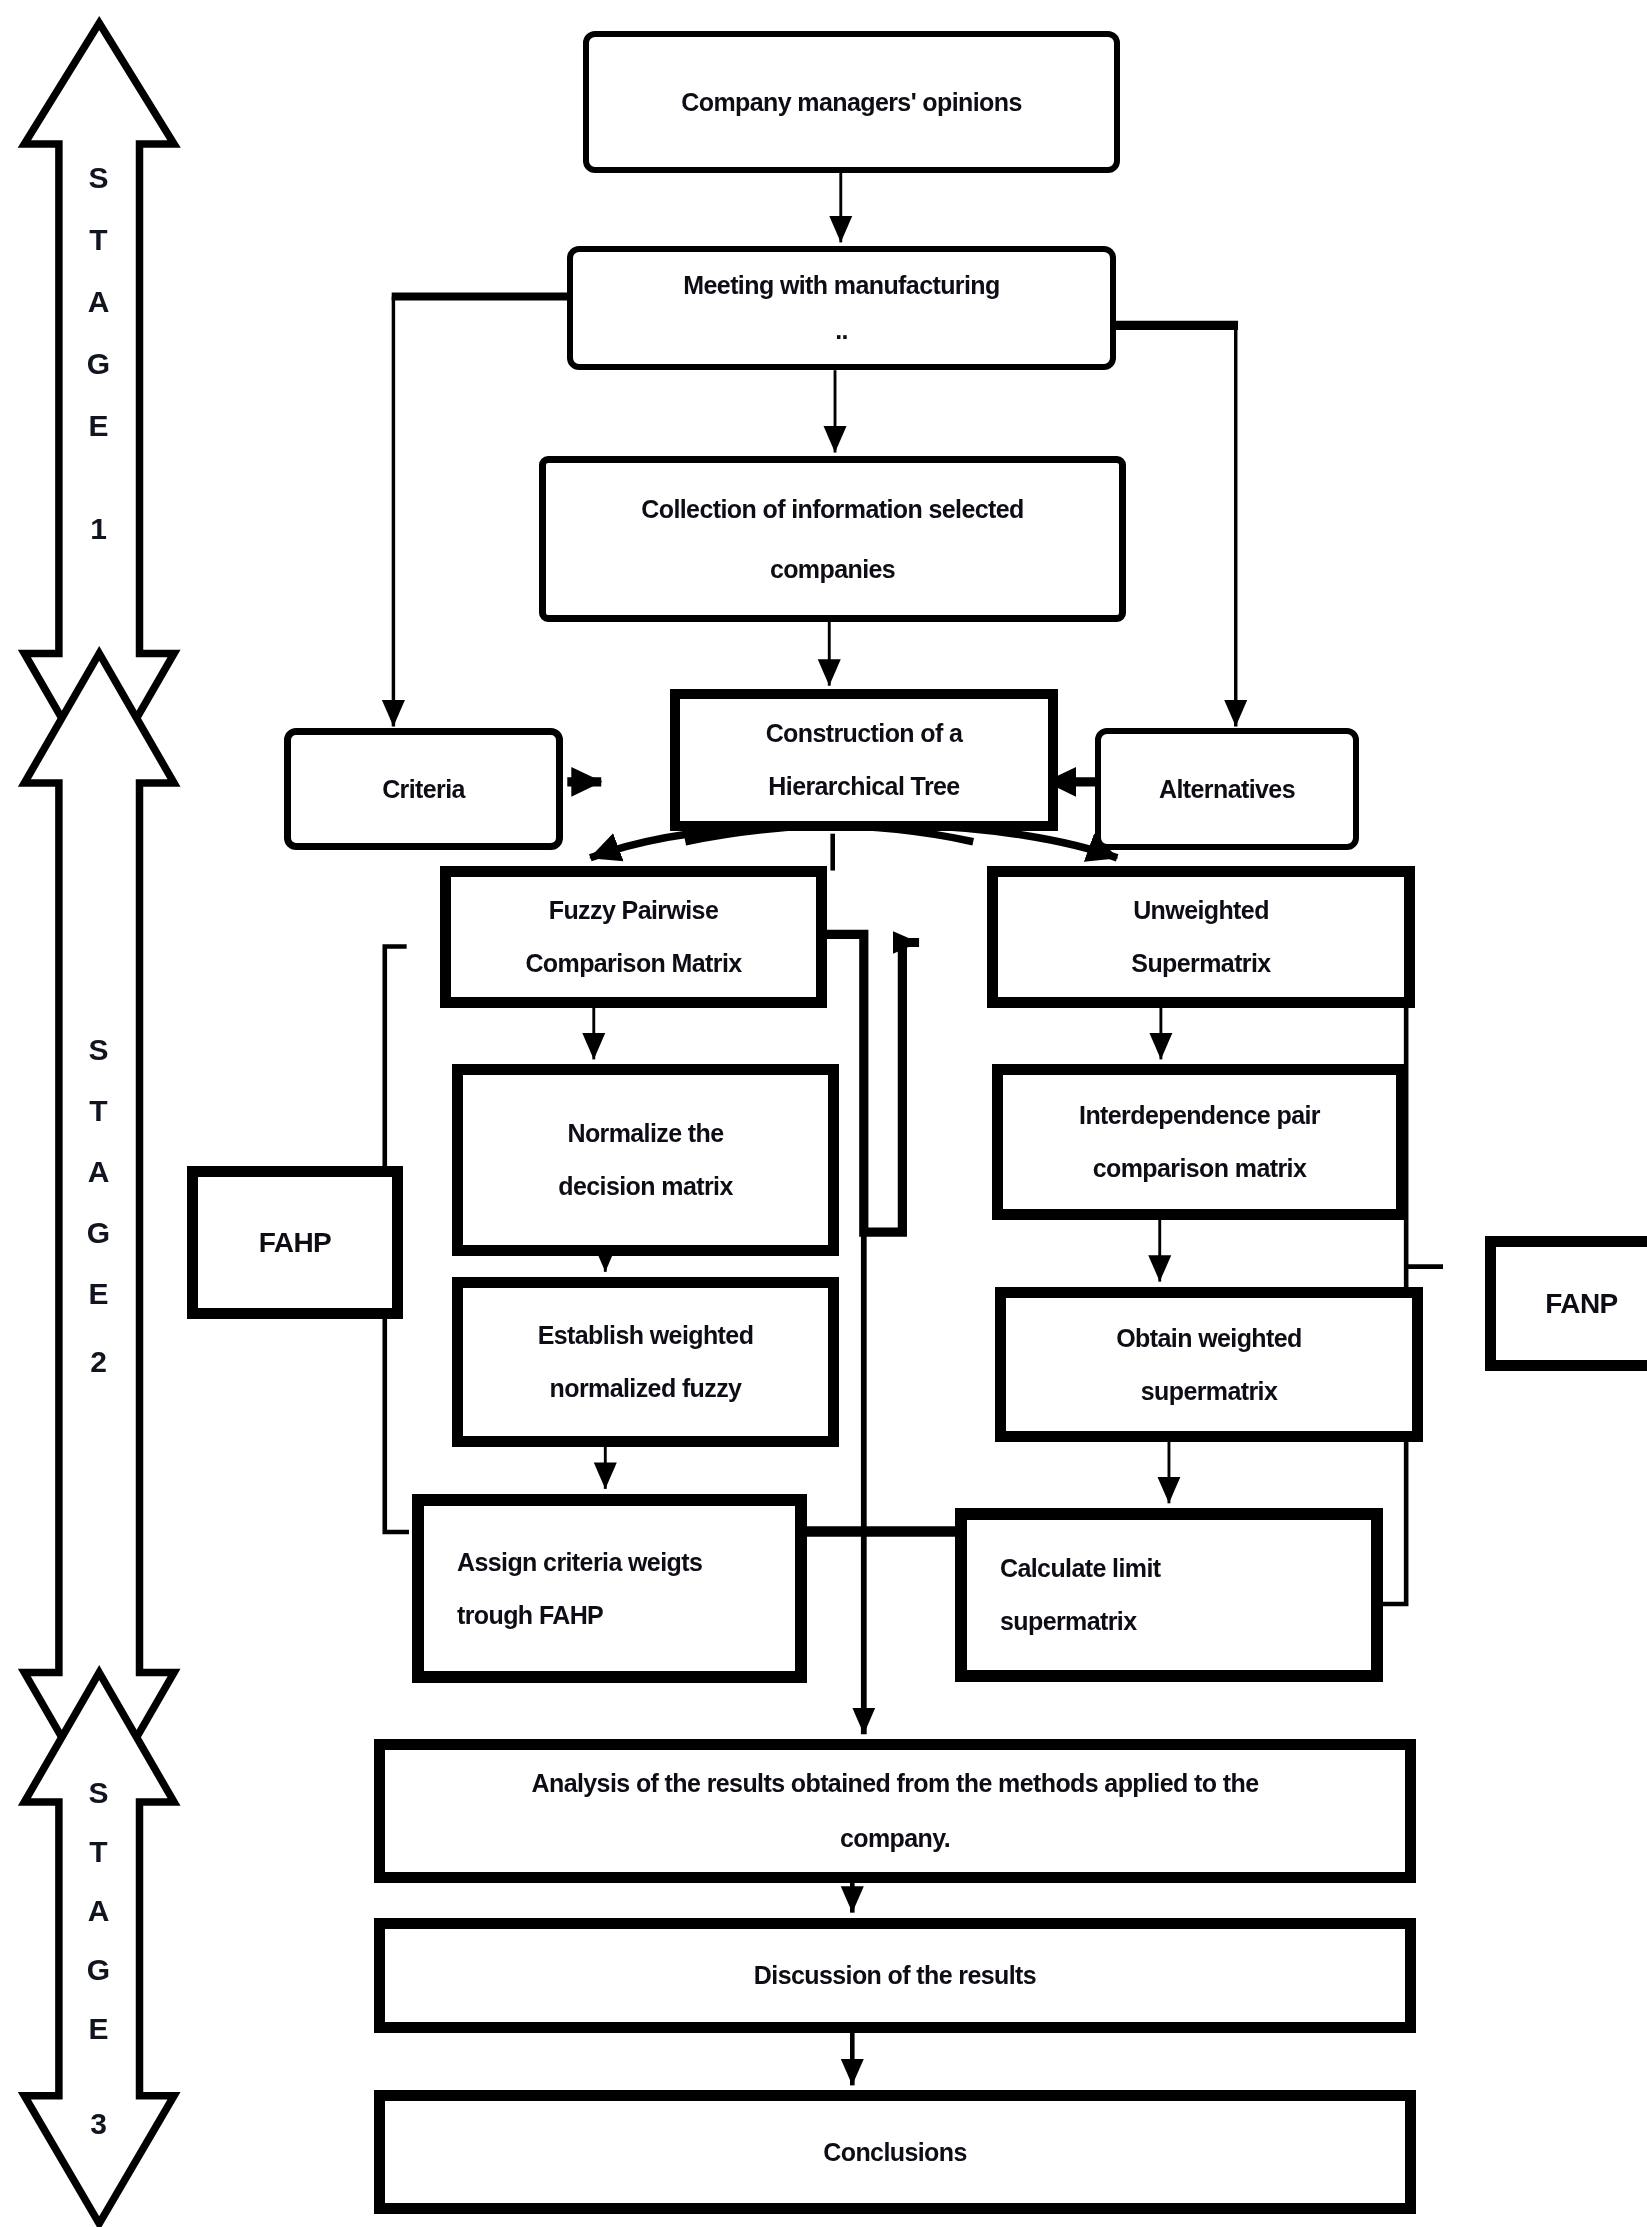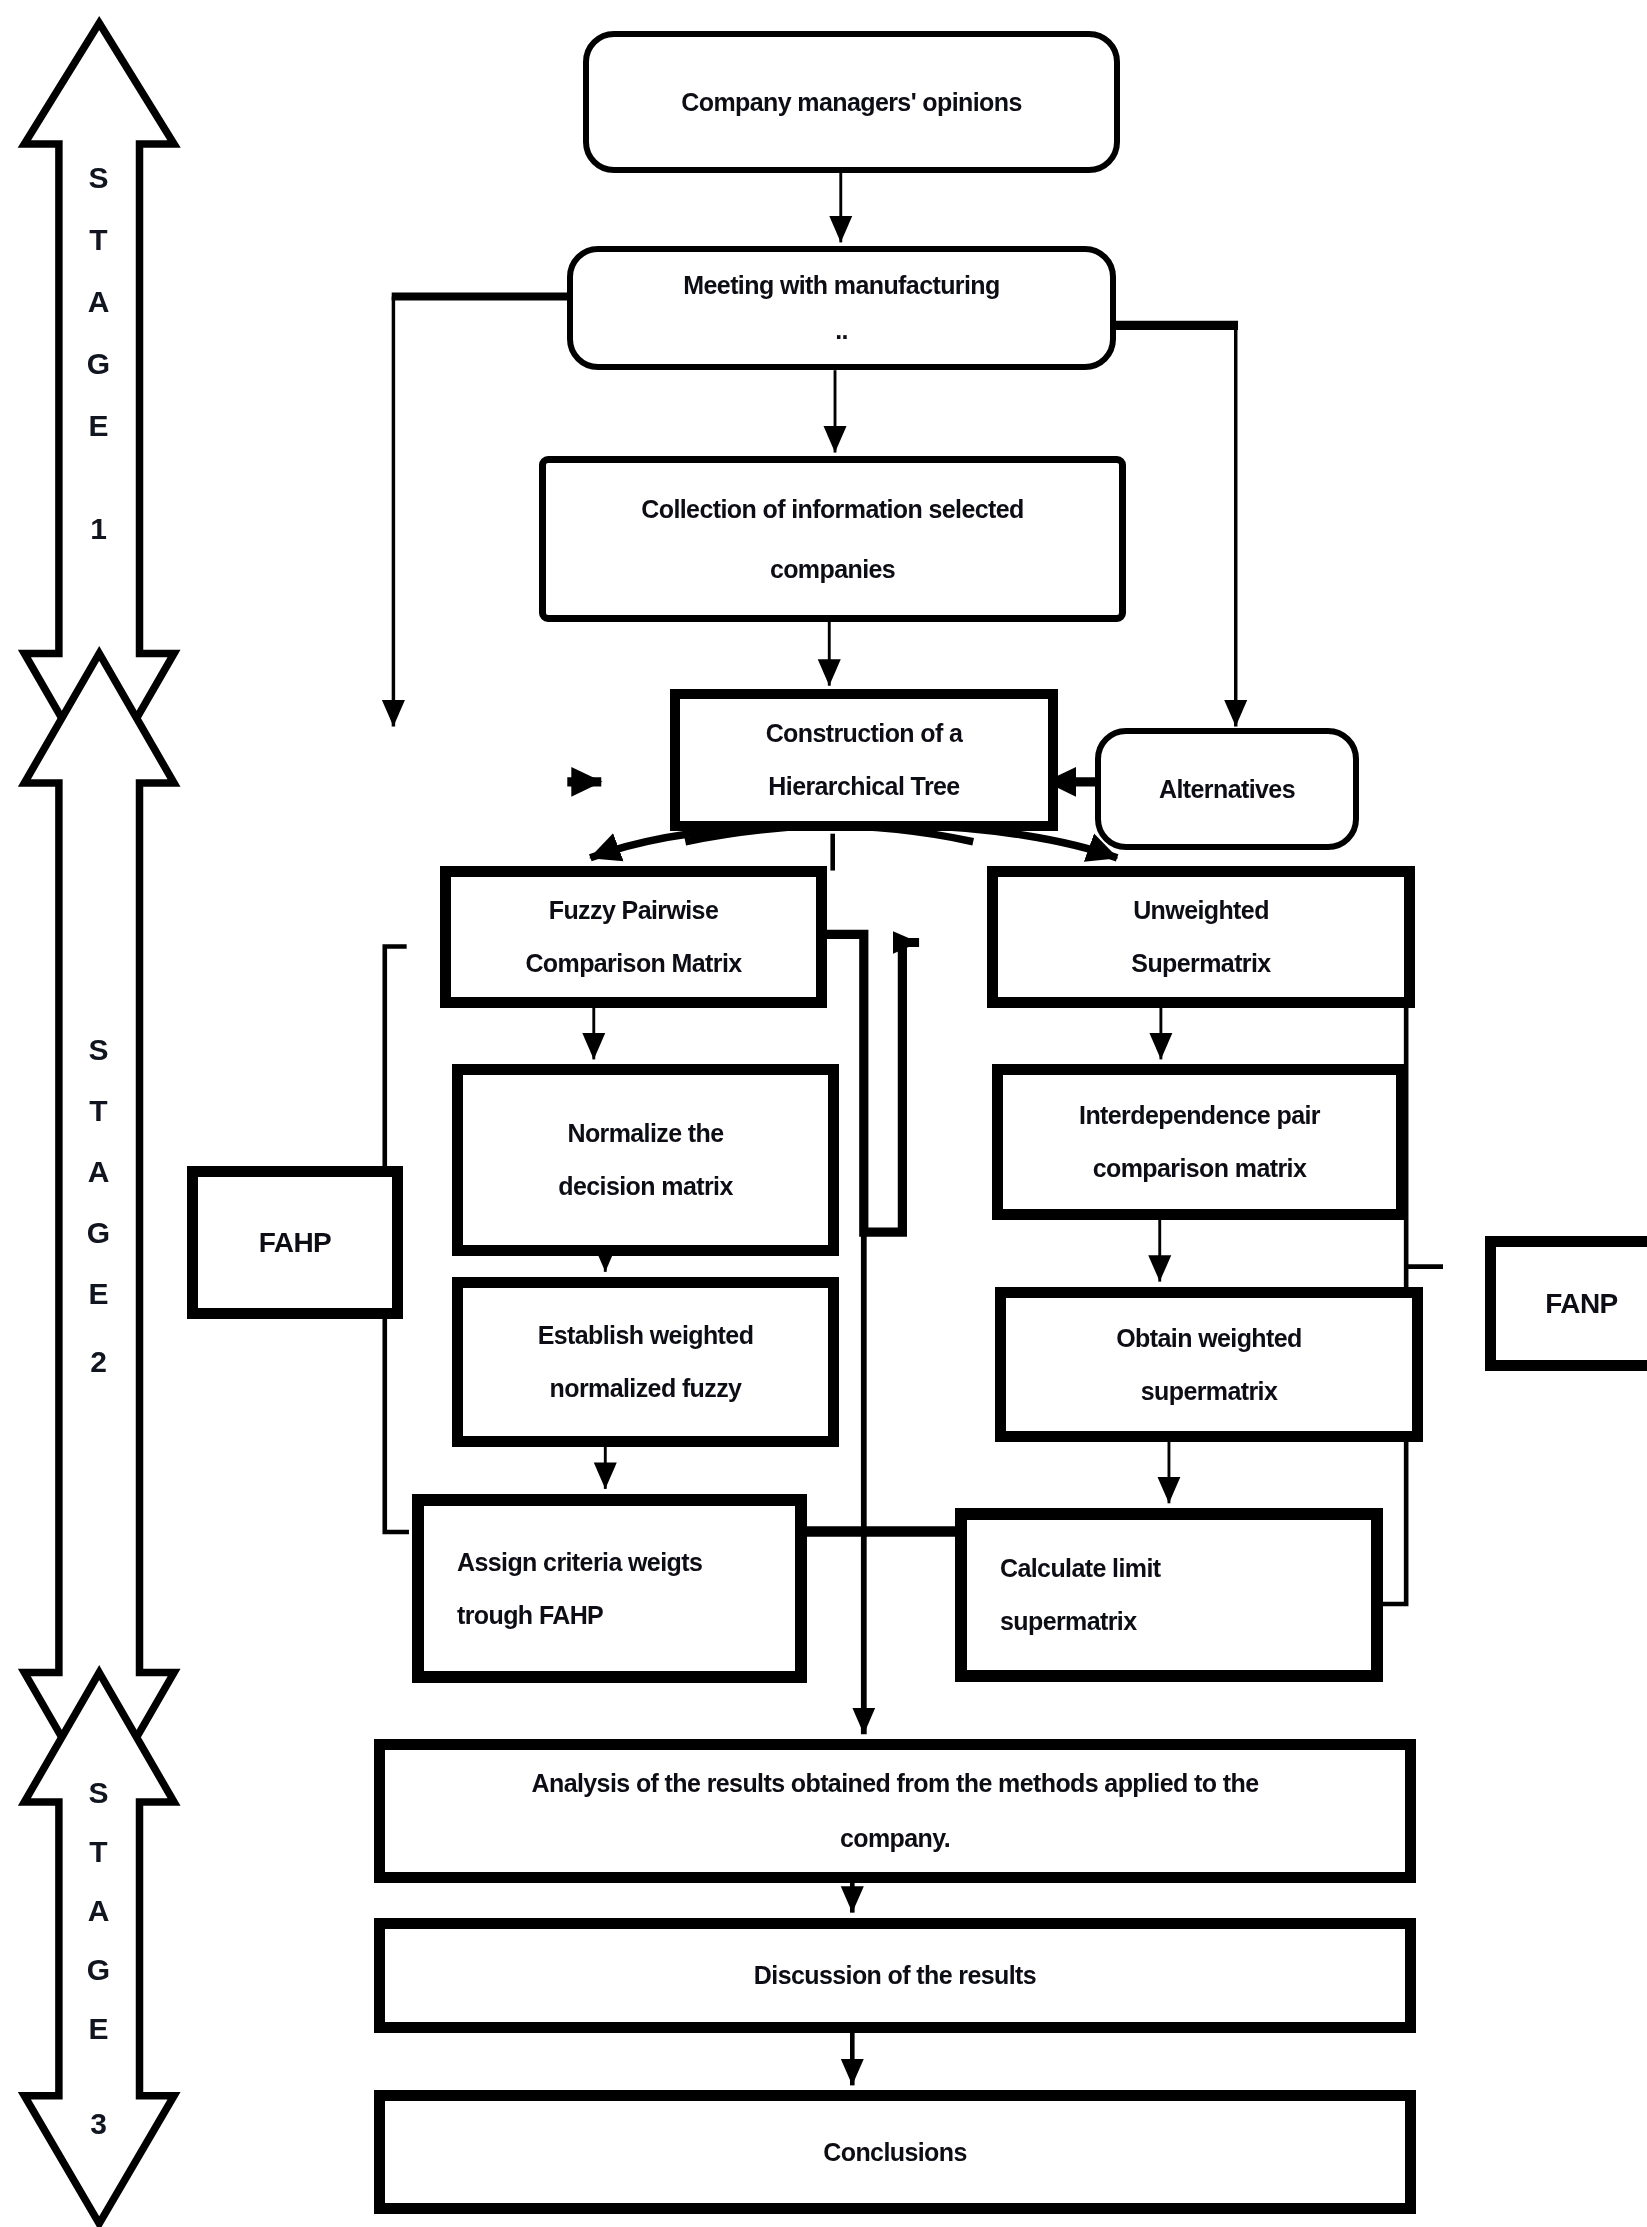--- a/index.html
+++ b/index.html
@@ -3,21 +3,21 @@
 <meta charset="utf-8">
 <style>
   html,body{margin:0;padding:0;background:#ffffff;}
   #canvas{position:relative;width:1647px;height:2227px;background:#ffffff;overflow:hidden;
           font-family:"Liberation Sans",sans-serif;color:#0d0d15;}
   #wires{position:absolute;left:0;top:0;z-index:1;}
   .box{position:absolute;z-index:2;box-sizing:border-box;background:#ffffff;
        display:flex;align-items:center;justify-content:center;text-align:center;}
   .box .lbl{white-space:pre-line;font-weight:700;font-size:25px;line-height:53px;
             letter-spacing:-0.6px;width:100%;}
-  .rounded{border:6.3px solid #000;border-radius:31px;}
+  .rounded{border:6.3px solid #000;border-radius:12px;}
   .thick{border:11.5px solid #000;margin-left:40px;}
   .thick22{border:12.7px solid #000;}
   .alignleft{justify-content:flex-start;text-align:left;}
   .alignleft .lbl{padding-left:33px;}
   .stage-letters{position:absolute;left:63px;width:71px;z-index:3;display:flex;
                  flex-direction:column;align-items:center;font-weight:700;font-size:30px;
                  color:#10151f;}
   .stage-letters span{display:block;text-align:center;}
   .s1 span{line-height:62px;}
   .s2 span{line-height:61px;}
@@ -117,20 +117,23 @@
 ..</div>
   </div>
   <div class="box rounded" style="left:539px;top:456px;width:587px;height:166px;border-radius:9px;border-width:7px">
     <div class="lbl" style="line-height:60px">Collection of information selected
 companies</div>
   </div>
   <div class="box thick" style="left:630px;top:689px;width:388px;height:142px;border-width:10.4px">
     <div class="lbl">Construction of a
 Hierarchical Tree</div>
   </div>
+  <div class="box rounded" style="left:284px;top:728px;width:279px;height:122px;border-width:7px">
+    <div class="lbl">Criteria</div>
+  </div>
   <div class="box rounded" style="left:1095px;top:728px;width:264px;height:122px">
     <div class="lbl">Alternatives</div>
   </div>
 
   <div class="box thick" style="left:400px;top:866px;width:387px;height:142px">
     <div class="lbl">Fuzzy Pairwise
 Comparison Matrix</div>
   </div>
   <div class="box thick" style="left:412px;top:1064px;width:387px;height:192px">
     <div class="lbl">Normalize the

